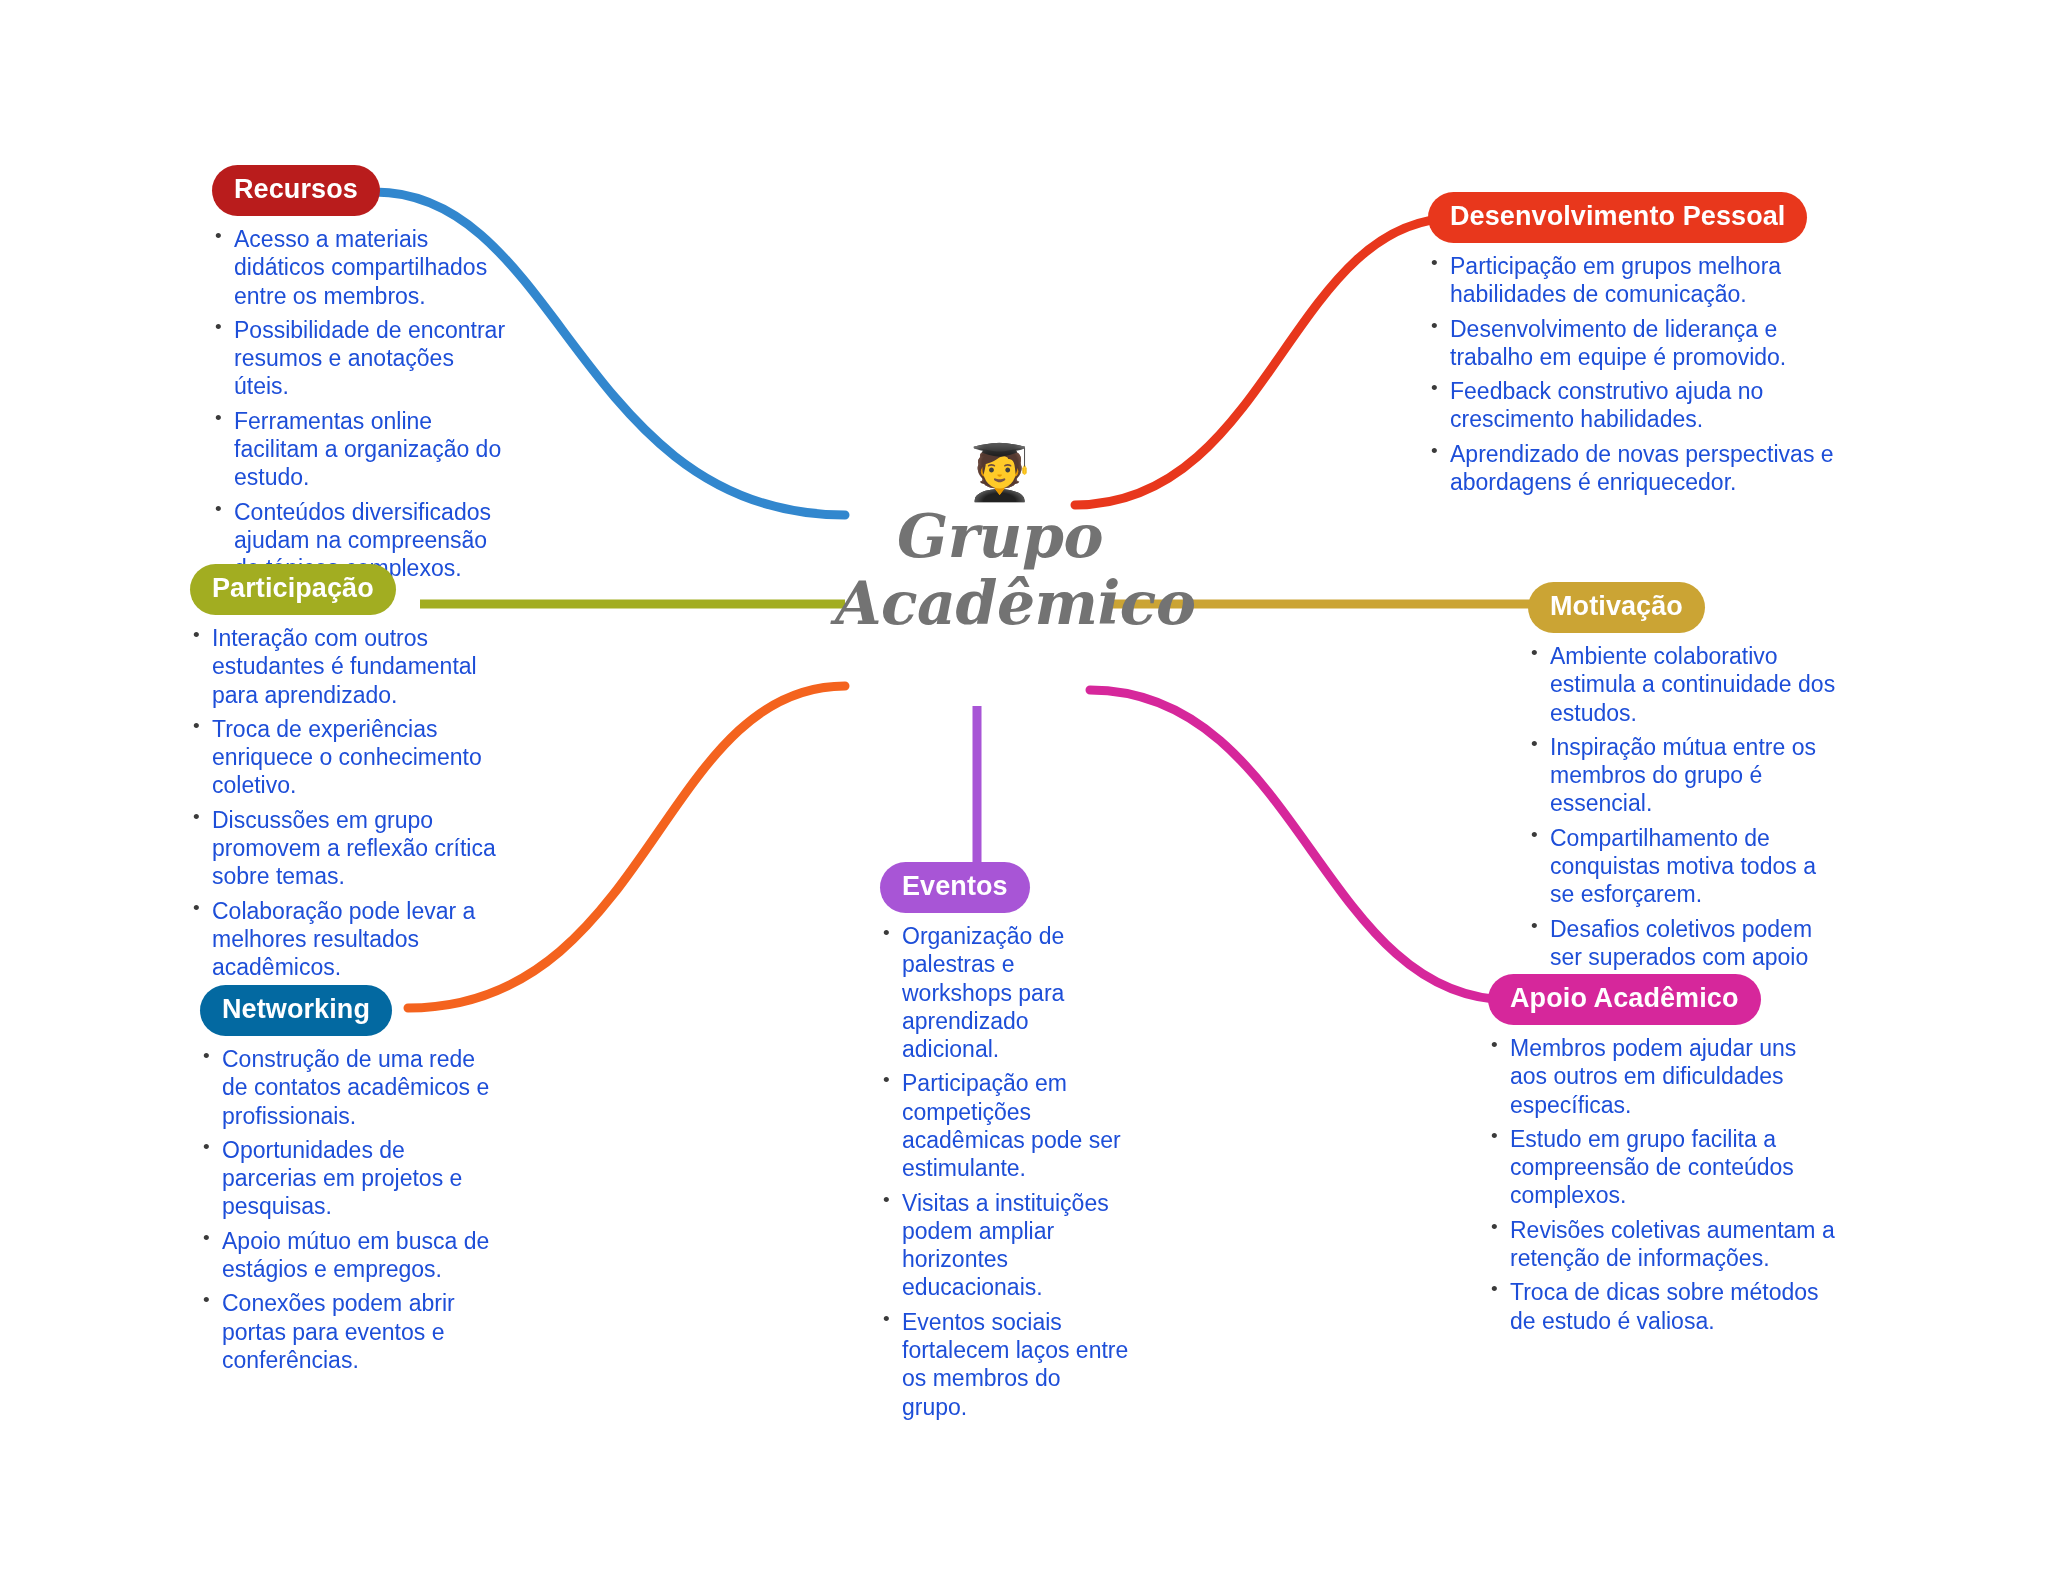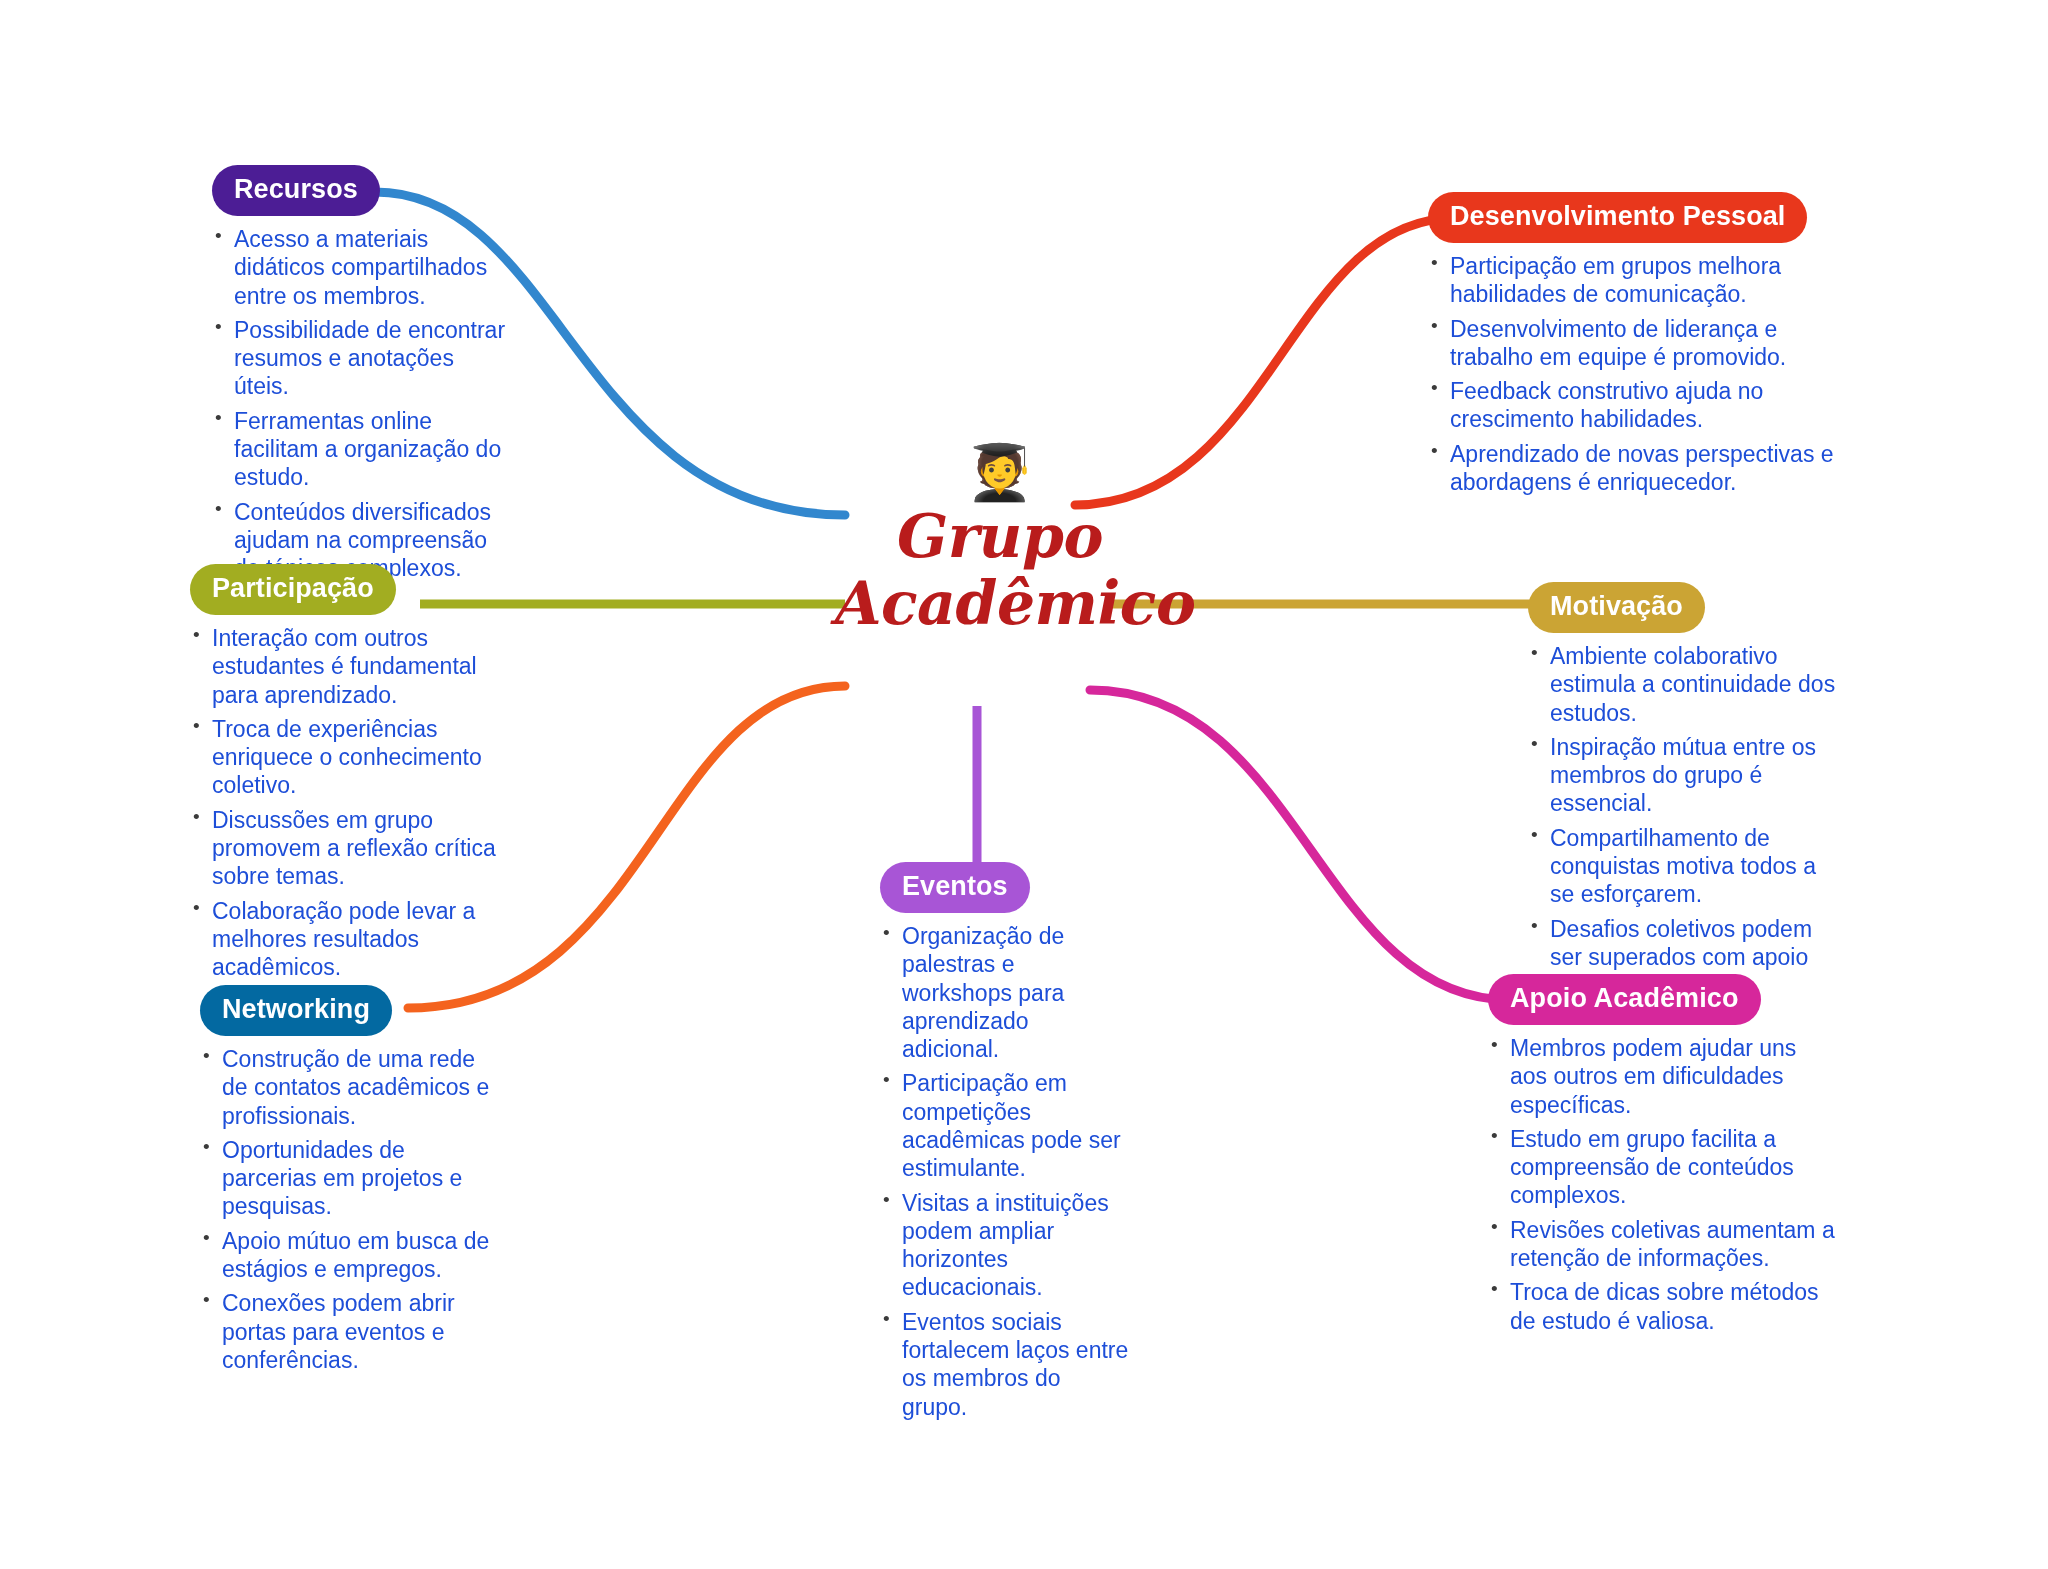--- a/index.html
+++ b/index.html
@@ -44,21 +44,21 @@
     line-height: 1;
     display: block;
     margin-bottom: 4px;
   }
   .center-title {
     font-family: "DejaVu Serif", serif;
     font-style: italic;
     font-weight: 700;
     font-size: 60px;
     line-height: 1.12;
-    color: #b91c1c;
+    color: #737373;
     letter-spacing: -0.5px;
     white-space: pre-line;
   }
 
   
   .branch {
     position: absolute;
     z-index: 4;
   }
   .branch-pill {
@@ -132,21 +132,21 @@
   </svg>
 
   <div class="center-node">
     <span class="center-emoji">🧑‍🎓</span>
     <div class="center-title">Grupo
 Acadêmico</div>
   </div>
 
   <div class="branch" id="branch-recursos">
     <div class="pill-row left-align">
-      <span class="branch-pill" style="background:#4c1d95">Recursos</span>
+      <span class="branch-pill" style="background:#b91c1c">Recursos</span>
     </div>
     <ul class="branch-list">
       <li>Acesso a materiais didáticos compartilhados entre os membros.</li>
       <li>Possibilidade de encontrar resumos e anotações úteis.</li>
       <li>Ferramentas online facilitam a organização do estudo.</li>
       <li>Conteúdos diversificados ajudam na compreensão de tópicos complexos.</li>
     </ul>
   </div>
 
   <div class="branch" id="branch-participacao">

